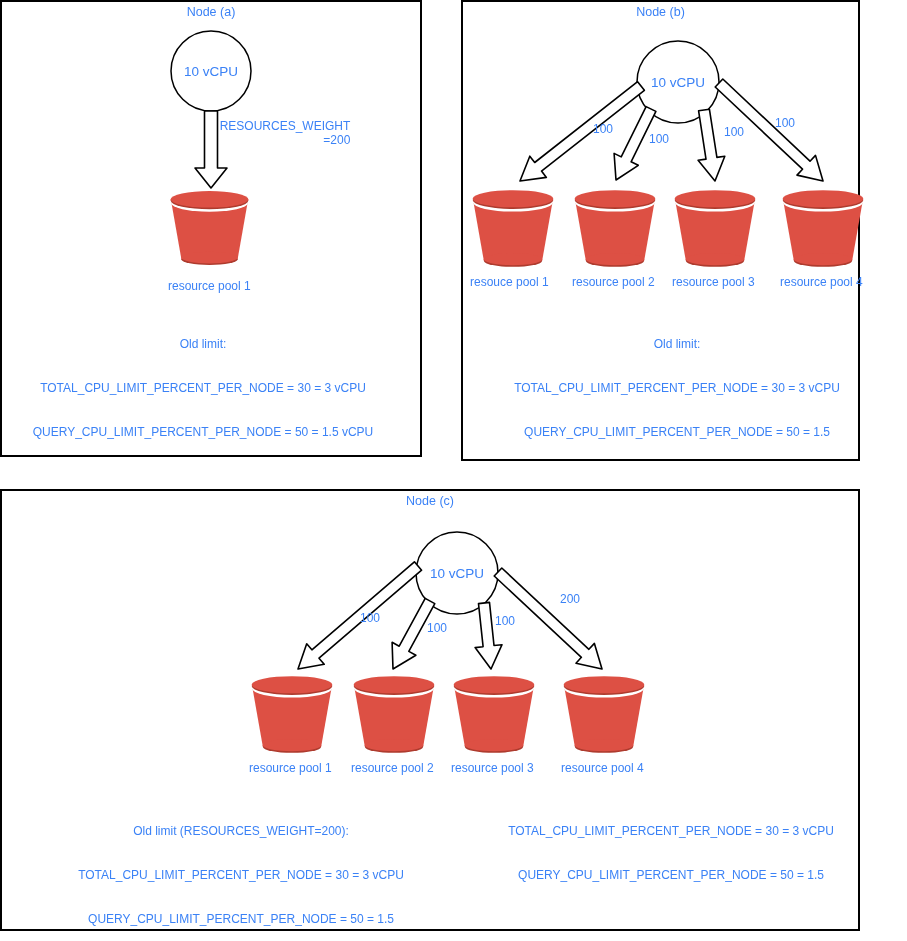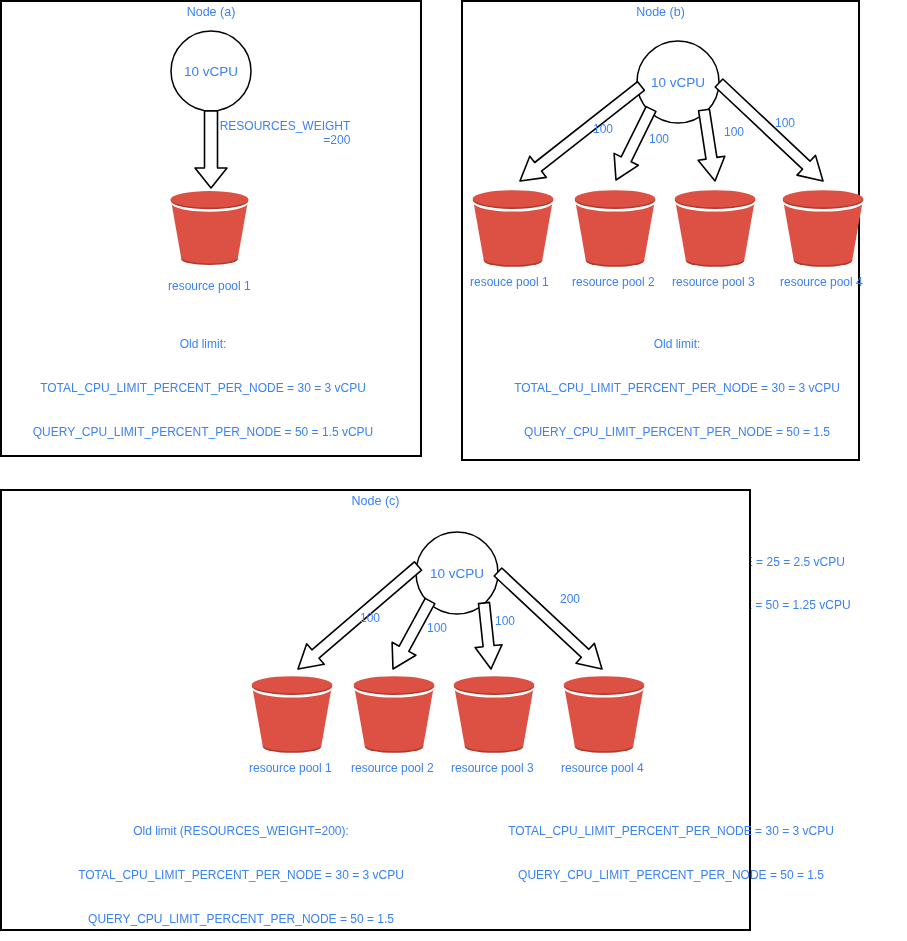--- a/index.html
+++ b/index.html
@@ -110,21 +110,21 @@
       <div>Old limit:</div>
       <div>TOTAL_CPU_LIMIT_PERCENT_PER_NODE = 30 = 3 vCPU</div>
       <div>QUERY_CPU_LIMIT_PERCENT_PER_NODE = 50 = 1.5</div>
       <div class="gap"></div>
       <div>New limit:</div>
       <div>TOTAL_CPU_LIMIT_PERCENT_PER_NODE = 25 = 2.5 vCPU</div>
       <div>QUERY_CPU_LIMIT_PERCENT_PER_NODE = 50 = 1.25 vCPU</div>
     </div>
   </section>
 
-  <section class="panel" style="left:0;top:489px;width:751px;height:442px;">
+  <section class="panel" style="left:0;top:489px;width:860px;height:442px;">
     <div class="panel-title">Node (c)</div>
     <svg class="layer" width="898" height="438">
       <circle class="node-circle" cx="455" cy="82" r="41"></circle>
       <polygon class="arrow" points="412.4,70.8 309.9,158.8 304.7,152.8 296.0,178.0 322.2,173.3 317.0,167.2 419.6,79.2"></polygon>
       <polygon class="arrow" points="423.2,107.4 397.2,155.2 390.1,151.3 391.0,178.0 413.9,164.2 406.8,160.4 432.8,112.6"></polygon>
       <polygon class="arrow" points="476.5,112.6 481.1,155.7 473.1,156.6 489.0,178.0 500.0,153.7 492.0,154.5 487.5,111.4"></polygon>
       <polygon class="arrow" points="492.2,85.0 579.4,166.3 574.0,172.2 600.0,178.0 592.4,152.4 586.9,158.3 499.8,77.0"></polygon>
     </svg>
     <div class="node-label" style="left:455px;top:82px;">10 vCPU</div>
     <div class="arrow-label" style="left:368px;top:127px;">100</div>

